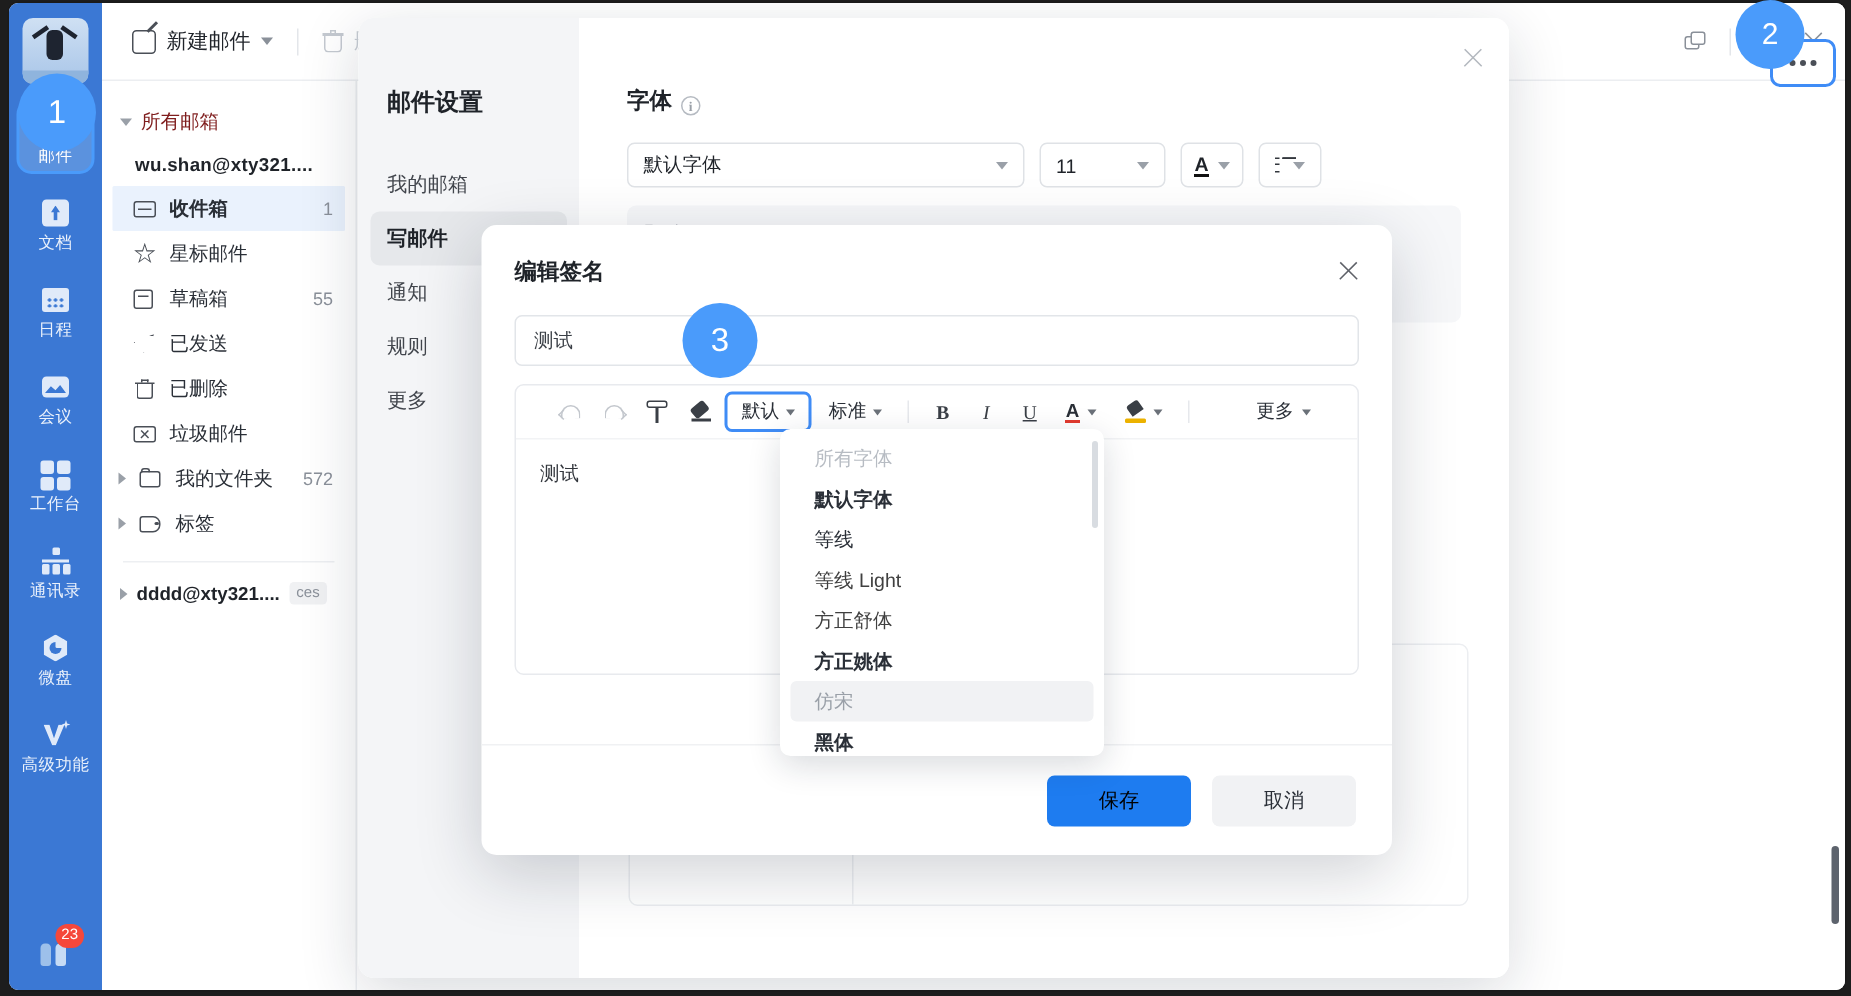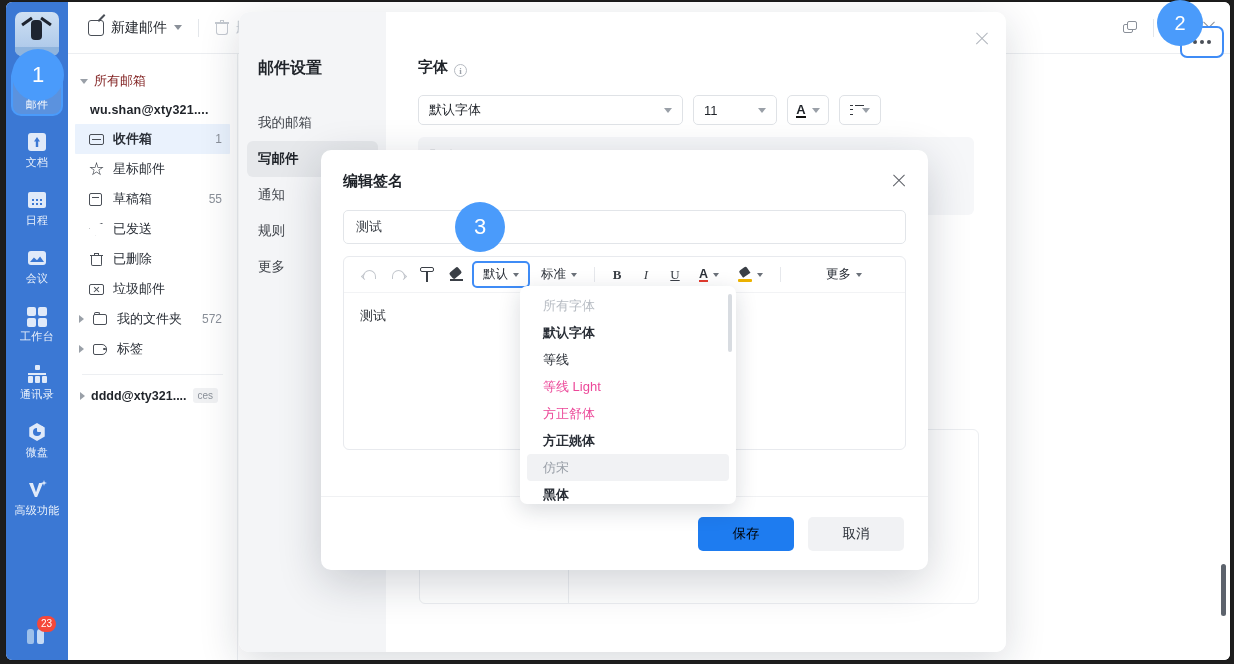--- a/index.html
+++ b/index.html
@@ -191,21 +191,21 @@
     position:absolute;left:315px;top:148px;width:607px;height:420px;background:#fff;
     border-radius:10px;box-shadow:0 12px 44px rgba(20,30,50,.20);z-index:40;
   }
   #sig-title{font-size:15px;font-weight:bold;color:#1f2329;padding:22px 0 0 22px;}
   #sig-close{position:absolute;right:20px;top:22px;width:18px;height:18px;cursor:pointer;}
   #sig-close .l1,#sig-close .l2{position:absolute;left:1px;top:8px;width:16px;height:1.4px;background:#5e6168;}
   #sig-close .l1{transform:rotate(45deg);} #sig-close .l2{transform:rotate(-45deg);}
   #sig-name{position:absolute;left:22px;top:60px;width:563px;height:34px;border:1px solid #e2e5e9;border-radius:5px;
     display:flex;align-items:center;padding:0 12px;font-size:13px;color:#3a3f46;background:#fff;}
   #sig-editor{position:absolute;left:22px;top:106px;width:563px;height:194px;border:1px solid #e8eaee;border-radius:6px;background:#fff;}
-  #sig-toolbar{height:36px;display:flex;align-items:center;padding:0 12px;gap:3px;border-bottom:1px solid #f2f3f5;font-size:12.5px;color:#3a3f46;}
+  #sig-toolbar{height:36px;display:flex;align-items:center;padding:0 12px;gap:3px;border-bottom:1px solid #f2f3f5;font-size:12.5px;color:#3a3f46;justify-content:center;}
   .tbi{min-width:26px;height:24px;display:flex;align-items:center;justify-content:center;border-radius:4px;cursor:pointer;}
   .tbtxt{display:flex;align-items:center;gap:5px;padding:0 8px;height:25px;border-radius:4px;cursor:pointer;font-size:12.5px;color:#2a2f37;}
   .tbtxt .cv{width:0;height:0;border-left:3.5px solid transparent;border-right:3.5px solid transparent;border-top:4.5px solid #6b7179;}
   #font-dd-btn{border:2px solid #3f8cf6;border-radius:5px;height:27px;padding:0 9px;position:relative;z-index:3;}
   .tb-div{width:1px;height:15px;background:#e6e8ec;margin:0 6px;}
   .u-undo,.u-redo{width:15px;height:13px;position:relative;}
   .u-undo .arc{position:absolute;left:1px;top:2px;width:13px;height:9px;border:1.4px solid #c3c7cd;border-bottom:none;border-radius:7px 7px 0 0;}
   .u-undo .tip{position:absolute;left:0px;top:6px;width:5px;height:5px;border-left:1.4px solid #c3c7cd;border-bottom:1.4px solid #c3c7cd;transform:rotate(45deg);}
   .u-redo .arc{position:absolute;left:1px;top:2px;width:13px;height:9px;border:1.4px solid #c3c7cd;border-bottom:none;border-radius:7px 7px 0 0;}
   .u-redo .tip{position:absolute;right:0px;top:6px;width:5px;height:5px;border-right:1.4px solid #c3c7cd;border-bottom:1.4px solid #c3c7cd;transform:rotate(-45deg);}
@@ -231,21 +231,21 @@
   .btn.ghost{background:#f1f2f4;color:#2a2f37;}
 
   
   #font-dropdown{
     position:absolute;left:176px;top:29px;width:216px;height:218px;background:#fff;
     border-radius:7px;box-shadow:0 6px 22px rgba(20,30,50,.16);z-index:60;padding:6px 0;overflow:hidden;
   }
   .fd-item{height:27px;display:flex;align-items:center;padding:0 16px;font-size:13px;color:#2a2f37;cursor:pointer;margin:0 7px;border-radius:4px;}
   .fd-item.head{color:#b7bcc3;cursor:default;}
   .fd-item.hl{background:#f1f2f4;color:#9aa0a8;}
-  .fd-item.light{color:#ec4899;}
+  .fd-item.light{color:#404040;}
   .fd-item.serif{font-family:"Liberation Serif","DejaVu Serif",serif;}
   .fd-item.bold{font-weight:bold;}
   #fd-scroll{position:absolute;right:4px;top:8px;width:4px;height:58px;background:#d8dce1;border-radius:2px;}
 
   
   .anno{position:absolute;border-radius:50%;background:#4a9bfb;color:#fff;display:flex;
     align-items:center;justify-content:center;font-size:22px;z-index:80;}
   #anno1{left:12px;top:49px;width:52px;height:52px;}
   #anno2{left:1157px;top:0px;width:46px;height:46px;font-size:20px;}
   #anno3{left:455px;top:202px;width:50px;height:50px;}

